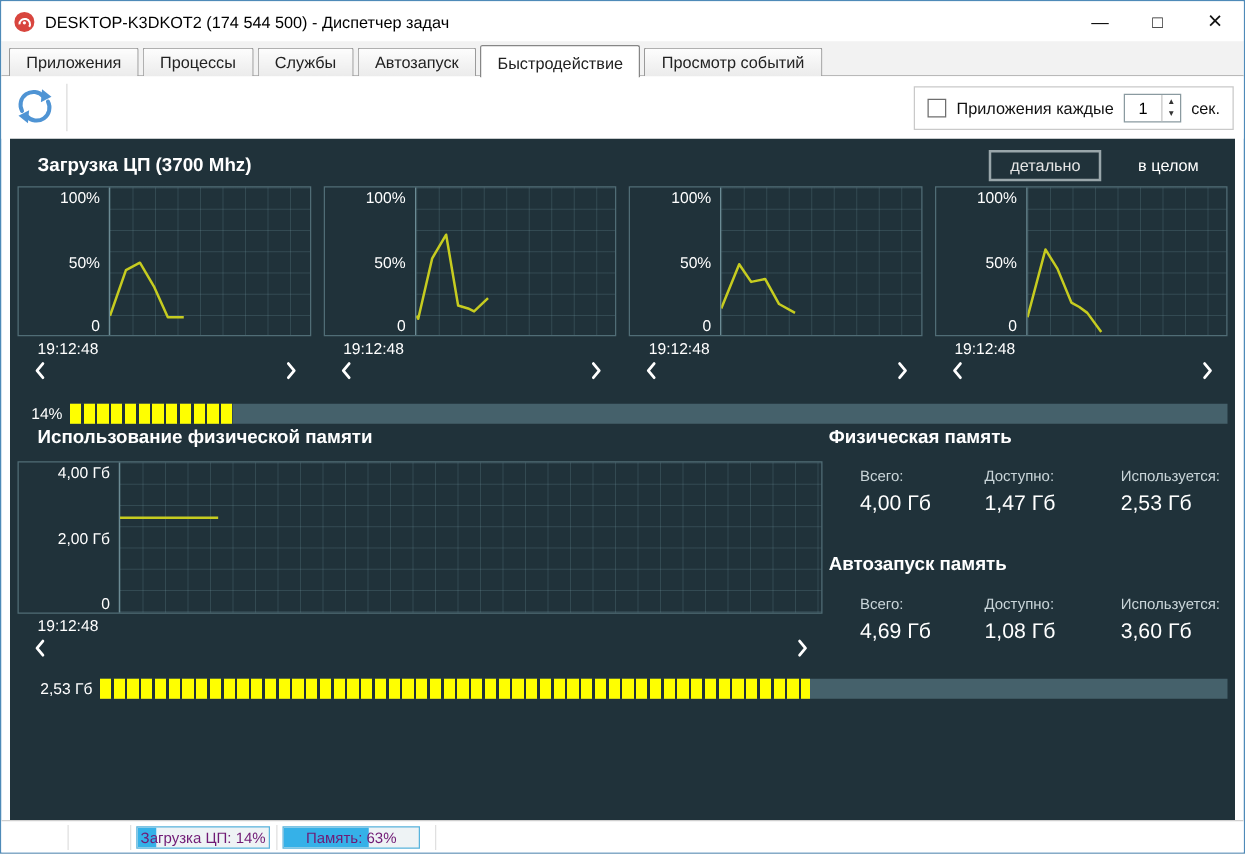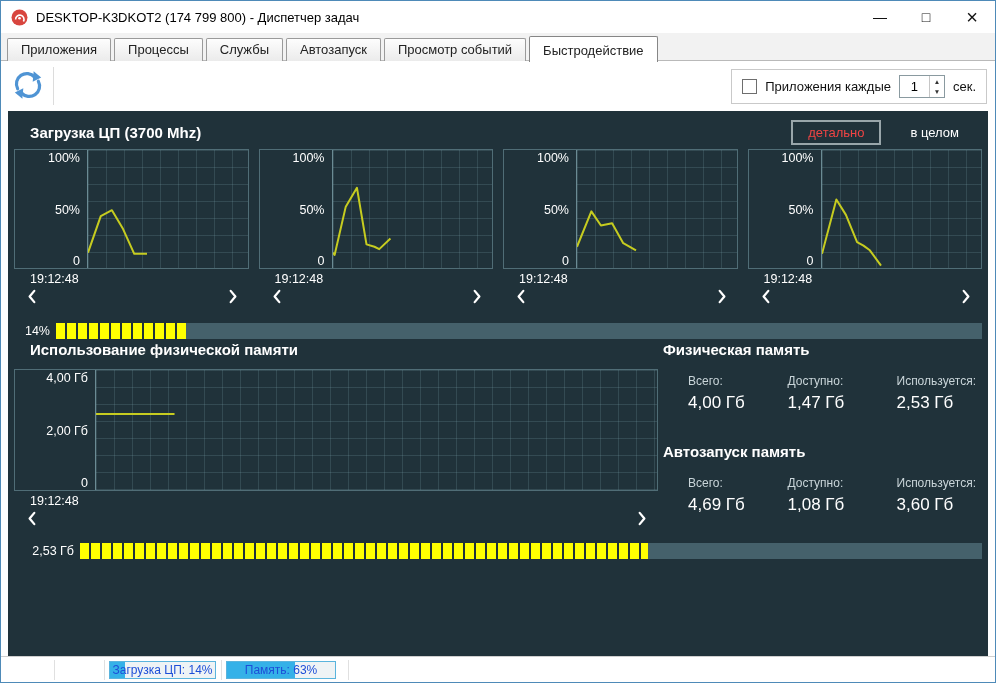--- a/index.html
+++ b/index.html
@@ -31,21 +31,21 @@
   .checkbox{width:15px;height:15px;border:1px solid #6e6e6e;background:#fff;display:inline-block;cursor:pointer;}
   .spinner{width:46px;height:23px;border:1px solid #8a9aa0;display:flex;background:#fff;}
   .spin-val{flex:1;display:flex;align-items:center;justify-content:center;font-size:13px;color:#000;}
   .spin-btns{width:15px;border-left:1px solid #c6c6c6;display:flex;flex-direction:column;}
   .spin-btns span{flex:1;display:flex;align-items:center;justify-content:center;font-size:6.5px;color:#333;cursor:pointer;}
   
   .content{position:relative;margin:0 7px;height:545px;background:#20323a;padding-left:25px;}
   .section-title{font-size:15px;font-weight:bold;color:#fff;}
   .cpu-header{position:absolute;top:8px;left:22px;right:16px;display:flex;align-items:center;height:26px;}
   .view-buttons{margin-left:auto;display:flex;gap:16px;align-items:center;}
-  .btn-detail{border:2px solid #99a6aa;background:transparent;color:#ef4444;font-size:13px;
+  .btn-detail{border:2px solid #99a6aa;background:transparent;color:#e5e5e5;font-size:13px;
               padding:3px 15px;cursor:pointer;font-family:inherit;}
   .btn-overall{border:2px solid transparent;background:transparent;color:#fff;font-size:13px;
               padding:3px 11px;cursor:pointer;font-family:inherit;}
   #cpu-graphs-row{position:absolute;top:38px;left:6px;right:6px;display:flex;gap:10px;}
   .graph-panel{flex:1;display:flex;flex-direction:column;min-width:0;}
   .panel-rect{display:flex;border:1px solid #506d76;}
   .yticks{display:flex;flex-direction:column;justify-content:space-between;align-items:flex-end;
           padding:1px 7px 0 0;color:#fff;font-size:12.5px;}
   .plot{flex:1;position:relative;border-left:1px solid #6b8b94;
         background-image:
@@ -73,48 +73,48 @@
   .stat:nth-child(1){width:106px;}
   .stat:nth-child(2){width:116px;}
   .stat:nth-child(3){flex:1;}
   .stat-label{font-size:12px;color:#c9d5d9;}
   .stat-value{font-size:17px;color:#fff;margin-top:5px;}
   
   .statusbar{height:26px;background:#fff;position:relative;border-top:1px solid #cfcfcf;}
   .sb-div{position:absolute;top:3px;height:20px;width:1px;background:#e0e0e0;}
   .sb-progress{position:absolute;top:4px;height:18px;border:1px solid #5ab4dd;background:#eef3f5;overflow:hidden;}
   .sb-fill{position:absolute;left:0;top:0;bottom:0;background:#35b1e8;}
-  .sb-text{position:relative;font-size:12px;line-height:16px;color:#1d4ed8;text-align:center;z-index:1;white-space:nowrap;}
+  .sb-text{position:relative;font-size:12px;line-height:16px;color:#701a75;text-align:center;z-index:1;white-space:nowrap;}
 </style>
 </head>
 <body>
 
 <div class="window">
 
   <div class="titlebar">
     <svg width="17" height="17" viewBox="0 0 17 17">
       <circle cx="8.5" cy="8.5" r="8" fill="#d8453e"></circle>
       <path d="M4.6,10.5 a4.2,4.2 0 1 1 7.8,2" stroke="#fff" stroke-width="1.6" fill="none"></path>
       <circle cx="8.5" cy="9.2" r="1.3" fill="#fff"></circle>
     </svg>
-    <span class="title-text">DESKTOP-K3DKOT2 (174 799 800) - Диспетчер задач</span>
+    <span class="title-text">DESKTOP-K3DKOT2 (174 544 500) - Диспетчер задач</span>
     <div class="win-controls">
       <button class="wc">—</button>
       <button class="wc">□</button>
       <button class="wc close">×</button>
     </div>
   </div>
 
   <div class="tabbar" id="tabbar">
       <div class="tab">Приложения</div>
       <div class="tab">Процессы</div>
       <div class="tab">Службы</div>
       <div class="tab">Автозапуск</div>
+      <div class="tab active">Быстродействие</div>
       <div class="tab">Просмотр событий</div>
-      <div class="tab active">Быстродействие</div>
     </div>
 
   <div class="toolbar">
     <button class="refresh-btn" title="">
       <svg viewBox="0 0 34 34" width="32" height="32">
         <g fill="none" stroke="#4f94d4" stroke-width="3.4" stroke-linecap="round">
           <path d="M 6,21 A 11,11 0 0 1 24,8.6"></path>
           <path d="M 28,13 A 11,11 0 0 1 10,25.4"></path>
         </g>
         <polygon points="23,2.5 31,9 22,13.5" fill="#4f94d4"></polygon>

